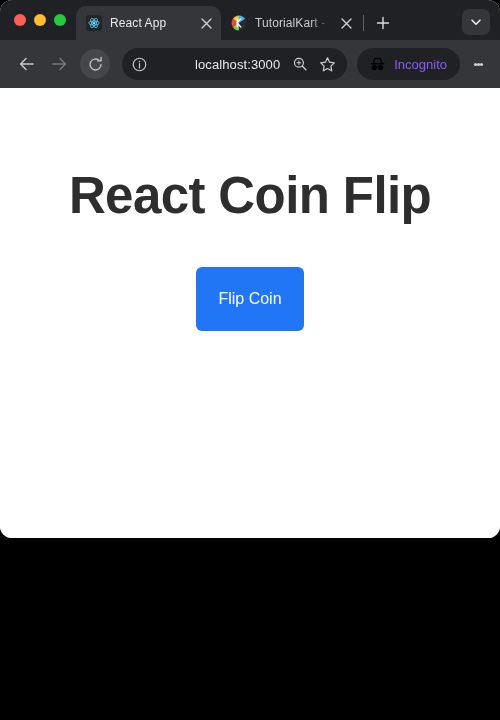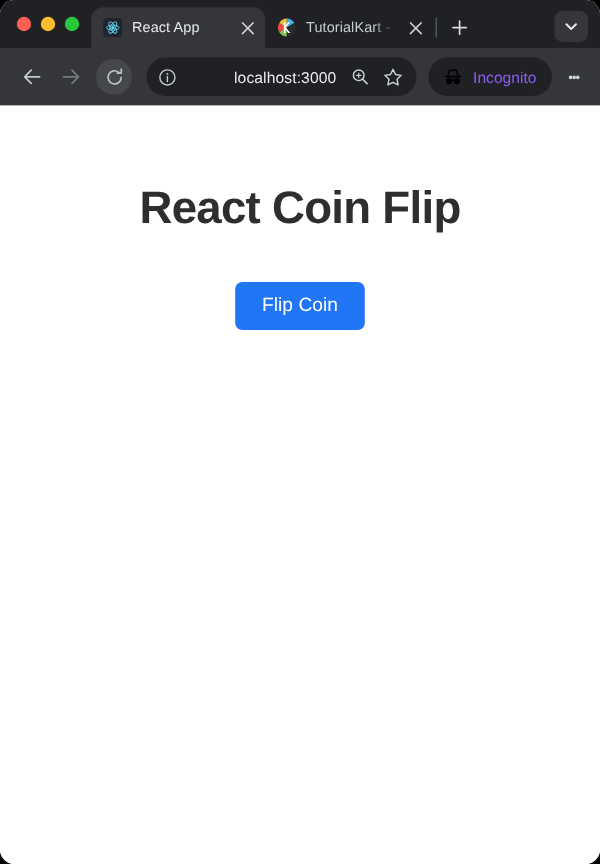--- a/index.html
+++ b/index.html
@@ -11,21 +11,21 @@
     width: 500px;
     height: 720px;
     overflow: hidden;
     font-family: "Liberation Sans", sans-serif;
     -webkit-font-smoothing: antialiased;
   }
 
   .window {
     position: relative;
     width: 500px;
-    height: 720px;
+    height: 538px;
     border-radius: 12px;
     overflow: hidden;
     background: #ffffff;
     display: flex;
     flex-direction: column;
   }
 
   
   .tabstrip {
     position: relative;
@@ -248,25 +248,25 @@
   }
 
   .app {
     display: flex;
     flex-direction: column;
     align-items: center;
     padding-top: 62px;
   }
 
   .app-title {
-    font-size: 38px;
+    font-size: 51px;
     font-weight: bold;
     color: #2e2e2e;
     letter-spacing: -0.6px;
-    margin: 3px;
+    margin: 16px;
     text-align: center;
   }
 
   .coin {
     margin-top: 24px;
     width: 250px;
     height: 250px;
     border-radius: 50%;
     display: flex;
     align-items: center;
@@ -274,24 +274,24 @@
   }
 
   .coin-face {
     font-size: 31px;
     font-weight: bold;
     color: #ffffff;
     letter-spacing: 0.2px;
   }
 
   .flip-button {
-    margin-top: 36px;
+    margin-top: 26px;
     border: none;
     border-radius: 6px;
-    padding: 12px 22px;
+    padding: 24px 22px;
     font-size: 16px;
     font-family: "Liberation Sans", sans-serif;
     color: #ffffff;
     cursor: pointer;
     line-height: 1;
   }
 </style>
 </head>
 <body>
 

